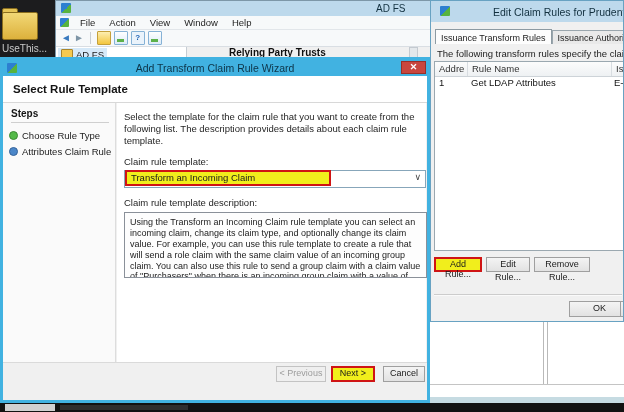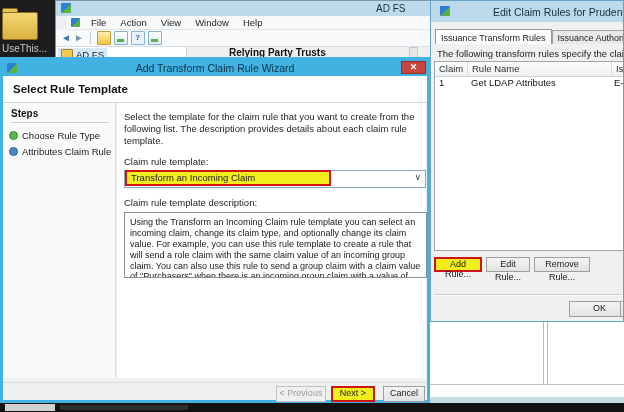--- a/index.html
+++ b/index.html
@@ -12,21 +12,21 @@
   .folder-tab{left:2px;top:8px;width:16px;height:6px;background:#e6c558;border:1px solid #8a6d1d;border-radius:2px 2px 0 0;}
   .folder-label{left:0;top:43px;width:52px;font-size:10px;color:#c9c9c9;text-align:left;padding-left:2px;
                 white-space:nowrap;overflow:hidden;}
 
   
   #main-window{left:55px;top:0;width:569px;height:403px;background:#eef1f4;border:1px solid #7d97a8;}
   .mw-titlebar{left:0;top:0;right:0;height:15px;background:#bdd9ec;}
   .mw-title{left:320px;top:2px;font-size:10px;color:#12303f;}
   .app-ico{width:10px;height:10px;background:linear-gradient(135deg,#2d7fd0 55%,#57b33e 55%);border-radius:1px;}
   .mw-menubar{left:0;top:15px;right:0;height:14px;background:#f7f9fa;border-bottom:1px solid #e2e6ea;
-              display:flex;align-items:center;gap:0;padding-left:4px;margin-left:11px;}
+              display:flex;align-items:center;gap:0;padding-left:4px;}
   .menu-item{font-size:9.5px;padding:0 7px;color:#1f1f1f;}
   .mw-toolbar{left:0;top:29px;right:0;height:17px;background:#f7f9fa;border-bottom:1px solid #d9dee3;
               display:flex;align-items:center;padding-left:5px;gap:3px;}
   .tb-arrow{font-size:10px;line-height:12px;}
   .tb-sep{width:1px;height:12px;background:#c9ced3;margin:0 3px;}
   .tb-ico{width:12px;height:12px;border:1px solid #86b2d6;background:#eaf3fb;font-size:8px;line-height:11px;
           text-align:center;border-radius:1px;}
   .tb-ico.export{background:linear-gradient(#fdeeb0,#f3c63e);border-color:#c5a03a;}
   .tb-ico.grid{background:linear-gradient(#ffffff,#dcebf7);position:relative;}
   .tb-ico.grid::after{content:"";position:absolute;left:2px;bottom:2px;width:7px;height:3px;background:#5cb14a;}
@@ -84,21 +84,21 @@
   .dot-blue{background:#4a86c8;border:1px solid #35639a;}
   .wz-content{left:114px;top:43px;right:1px;bottom:22px;background:#ffffff;padding:8px 8px 0 7px;}
   .wz-intro{font-size:9.5px;line-height:1.28;color:#1f1f1f;width:298px;}
   .field-label{font-size:9.5px;color:#1f1f1f;margin-top:9px;}
   .combo{position:relative;margin-top:3px;width:300px;height:16px;background:#ffffff;border:1px solid #87a6ba;}
   .combo-value{position:absolute;left:0;top:-1px;width:206px;height:16px;background:#f1ee1c;border:2px solid #cf1414;
                font-size:9.5px;line-height:11px;padding-left:4px;white-space:nowrap;overflow:hidden;box-sizing:border-box;}
   .combo-arrow{position:absolute;right:4px;top:1px;font-size:9px;color:#444;}
   .desc-box{margin-top:4px;width:303px;height:66px;border:1px solid #8a9099;background:#fdfdfd;
             padding:4px 5px;font-size:9px;line-height:1.2;color:#222;overflow:hidden;box-sizing:border-box;}
-  .wz-footer{left:0;right:0;bottom:0;height:18px;background:#f0f0f0;border-top:1px solid #dadada;}
+  .wz-footer{left:0;right:0;bottom:0;height:38px;background:#f0f0f0;border-top:1px solid #dadada;}
   .btn-prev{left:273px;top:3px;width:50px;height:16px;color:#9c9c9c;background:#efefef;border-color:#c3c3c3;}
   .btn-next{left:328px;top:3px;width:44px;height:16px;}
   .btn-cancel{left:380px;top:3px;width:42px;height:16px;}
 
   
   .bg-pane{left:430px;top:322px;width:194px;height:75px;background:#ffffff;}
   .bg-vline1{left:113px;top:0;width:1px;height:63px;background:#b9b9b9;}
   .bg-vline2{left:117px;top:0;width:1px;height:63px;background:#b9b9b9;}
   .bg-hline{left:0;top:62px;width:194px;height:1px;background:#c4c4c4;}
   .status-strip{left:430px;top:397px;width:194px;height:7px;background:#c6dbe2;}
@@ -162,21 +162,21 @@
       <div class="abs ed-title">Edit Claim Rules for Prudential Q</div>
     </div>
     <div class="abs ed-tabs">
       <span class="tab active">Issuance Transform Rules</span>
       <span class="tab">Issuance Authorization Rules</span>
 
     </div>
     <div class="abs ed-desc">The following transform rules specify the claims that will be sent to th</div>
     <div class="abs ed-table">
       <div class="ed-thead">
-        <span class="th th-order">Claim</span>
+        <span class="th th-order">Addre</span>
         <span class="th th-name">Rule Name</span>
         <span class="th th-claim">Issued Claim</span>
       </div>
       <div class="ed-row">
         <span class="td" style="width:24px;">1</span>
         <span class="td" style="width:135px;">Get LDAP Attributes</span>
         <span class="td" style="flex:1;">E-Mail Addre</span>
       </div>
     </div>
     <div class="abs ed-buttons">

